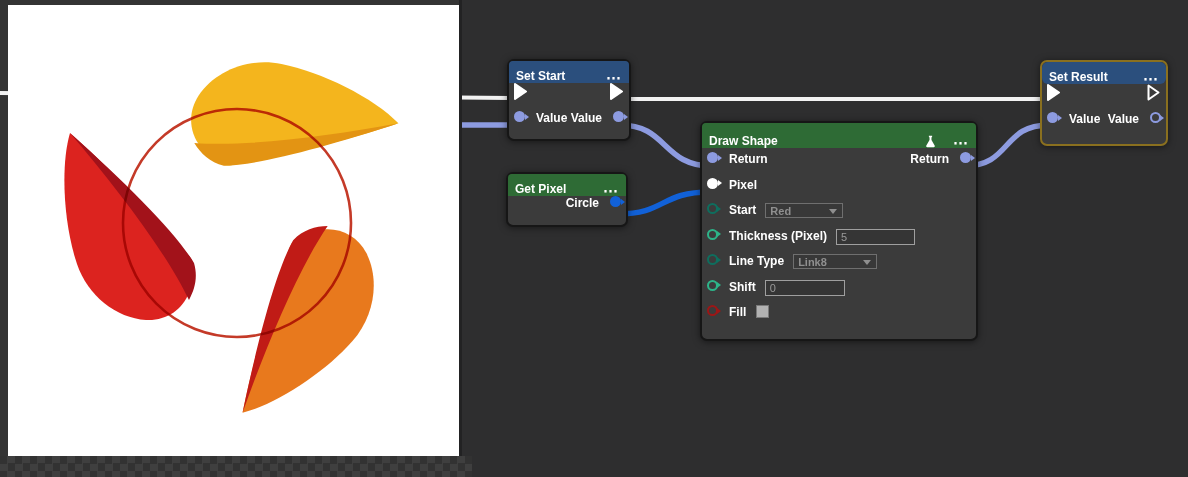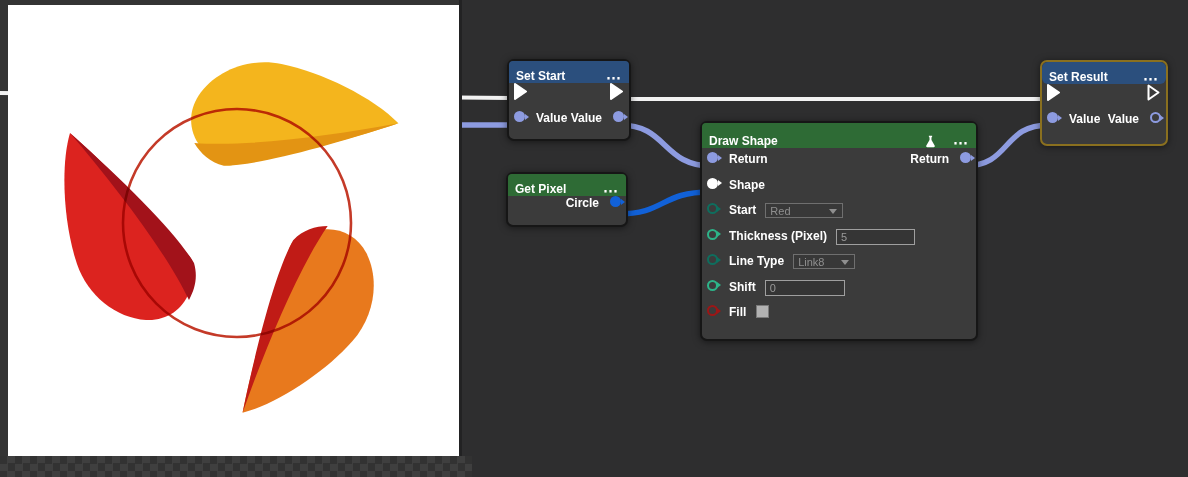--- a/index.html
+++ b/index.html
@@ -42,21 +42,21 @@
                border-top:3px solid transparent; border-bottom:3px solid transparent;
                border-left:4px solid currentColor; }
   .port.ring .nub { left:8px; top:0.5px; }
 
   .exec-tri { display:block; }
 
   .lbl { white-space:nowrap; }
   .ml { margin-left:11px; } .mr { margin-right:11px; }
 
   .dd { height:15px; display:flex; align-items:center; background:#383838; border:1px solid #6f6f6f;
-        color:#8f8f8f; font-size:11px; font-weight:400; padding:0 4px; margin-left:9px; position:relative; }
+        color:#8f8f8f; font-size:11px; font-weight:700; padding:0 4px; margin-left:9px; position:relative; }
   .dd .chev { position:absolute; right:5px; top:5px; width:0; height:0;
               border-left:4px solid transparent; border-right:4px solid transparent;
               border-top:5px solid #8f8f8f; }
   .txt { height:16px; background:#353535; border:1px solid #9f9f9f; color:#9a9a9a;
          font-size:11px; font-family:"Liberation Sans", sans-serif; padding:0 4px; margin-left:9px; }
   .chk { width:13px; height:13px; background:#b2b2b2; border:1px solid #7a7a7a; margin-left:10px; }
 
   
   #node-set-start  { left:507px; top:59px;  width:124px; height:82px; }
   #node-get-circle { left:506px; top:172px; width:122px; height:55px; }
@@ -165,21 +165,21 @@
         <span class="hdr-spacer"></span>
         <span class="lbl mr">Return</span>
         <span class="port filled" style="color: rgb(141, 155, 224);">
             <span class="nub"></span>
           </span>
       </div>
       <div class="row ds-row">
         <span class="port filled" style="color: rgb(255, 255, 255);">
             <span class="nub"></span>
           </span>
-        <span class="lbl ml">Shape</span>
+        <span class="lbl ml">Pixel</span>
       </div>
       <div class="row ds-row">
         <span class="port ring" style="color: rgb(14, 110, 94);">
             <span class="nub"></span>
           </span>
         <span class="lbl ml">Start</span>
         <span class="dd" style="width:78px;">
           <span>Red</span>
           <span class="chev"></span>
         </span>
@@ -189,21 +189,21 @@
             <span class="nub"></span>
           </span>
         <span class="lbl ml">Thickness (Pixel)</span>
         <input class="txt" style="width: 79px;" type="text" value="5">
       </div>
       <div class="row ds-row">
         <span class="port ring" style="color: rgb(14, 110, 94);">
             <span class="nub"></span>
           </span>
         <span class="lbl ml">Line Type</span>
-        <span class="dd" style="width:62px;">
+        <span class="dd" style="width:84px;">
           <span>Link8</span>
           <span class="chev"></span>
         </span>
       </div>
       <div class="row ds-row">
         <span class="port ring" style="color: rgb(45, 180, 137);">
             <span class="nub"></span>
           </span>
         <span class="lbl ml">Shift</span>
         <input class="txt" style="width: 80px;" type="text" value="0">

